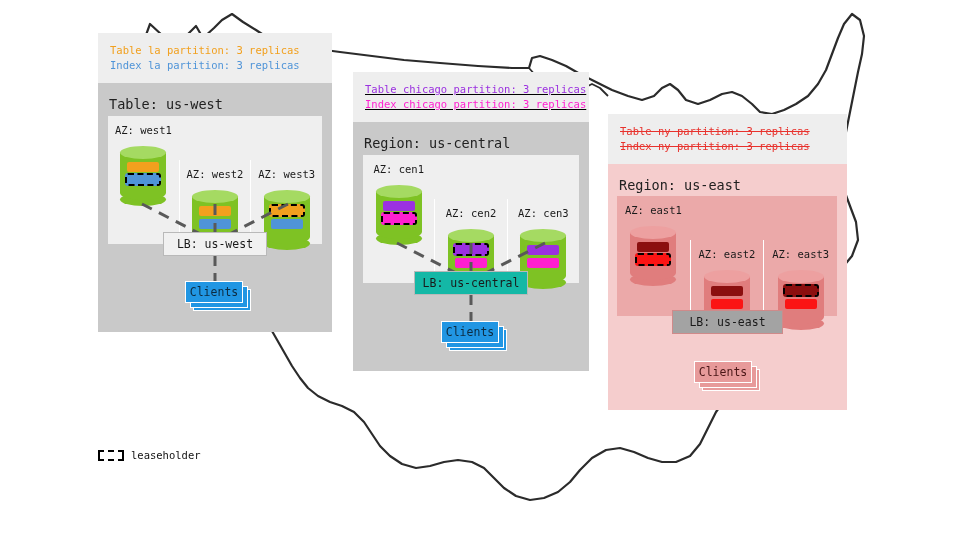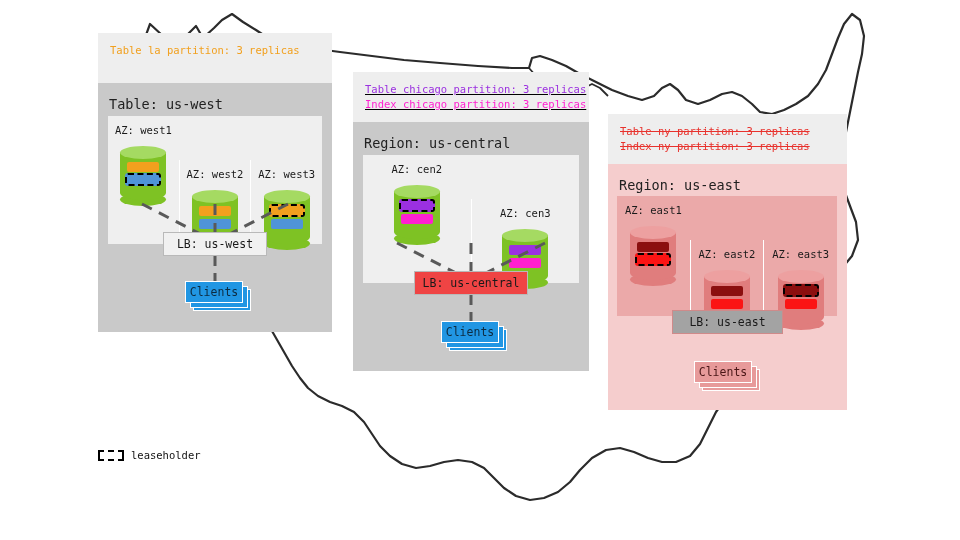--- a/index.html
+++ b/index.html
@@ -183,20 +183,21 @@
              L300,378 L292,366 L284,352 L276,338 L268,324 L258,312 L246,304
              L234,298 L222,290 L212,280 L202,268 L192,254 L182,240 L172,226
              L162,214 L150,206 L138,200 L126,192 L116,184 Z" fill="none" stroke="#2b2b2b" stroke-width="2.2" stroke-linejoin="round"></path>
 
     <path d="M529,68 L536,76 L546,84 L556,92 L566,96 L576,94 L584,88 L592,84
              L600,88 L608,96" fill="none" stroke="#2b2b2b" stroke-width="1.8" stroke-linejoin="round"></path>
   </svg>
 
   <div class="anno" style="left:98px; top:33px; width:234px; height:50px;">
     <div class="anno-line" style="color:#f2a01e;">Table la partition: 3 replicas</div>
+    <div class="anno-line" style="color:#4f94d8;">Index la partition: 3 replicas</div>
   </div>
 
   <div class="region" style="left:98px; top:83px; width:234px; height:249px; background:#c9c9c9;">
     <div class="region-title" style="left:11px; top:13px;">Table: us-west</div>
   </div>
 
   <div class="az-strip" style="left:108px; top:116px; width:214px; height:128px; background:#efefef;">
     <div class="az">
       <div class="az-label">AZ: west1</div>
       <div class="cyl">
@@ -256,20 +257,30 @@
     <div class="anno-line" style="color:#9b30e0;">Table chicago partition: 3 replicas</div>
     <div class="anno-line" style="color:#ff1fd0;">Index chicago partition: 3 replicas</div>
   </div>
 
   <div class="region" style="left:353px; top:122px; width:236px; height:249px; background:#c9c9c9;">
     <div class="region-title" style="left:11px; top:13px;">Region: us-central</div>
   </div>
 
   <div class="az-strip" style="left:363px; top:155px; width:216px; height:128px; background:#efefef;">
     <div class="az">
+      <div class="az-label">AZ: cen1</div>
+      <div class="cyl">
+        <div class="bot" style="background:#7ec224;"></div>
+        <div class="body" style="background:#7ec224;"></div>
+        <div class="top" style="background:#a5da62;"></div>
+        <div class="band b1" style="background:#9b30e0;"></div>
+        <div class="band b2 lease" style="background:#ff1fd0;"></div>
+      </div>
+    </div>
+    <div class="az">
       <div class="az-label">AZ: cen2</div>
       <div class="cyl">
         <div class="bot" style="background:#7ec224;"></div>
         <div class="body" style="background:#7ec224;"></div>
         <div class="top" style="background:#a5da62;"></div>
         <div class="band b1 lease" style="background:#9b30e0;"></div>
         <div class="band b2" style="background:#ff1fd0;"></div>
       </div>
     </div>
     <div class="az">
@@ -284,21 +295,21 @@
     </div>
   </div>
 
   <svg class="conn" style="left:363px; top:239px; width:216px; height:48px;" viewBox="0 0 216 48">
     <line x1="34" y1="4" x2="101" y2="38" stroke="#595959" stroke-width="3" stroke-dasharray="11,8"></line>
     <line x1="108" y1="4" x2="108" y2="36" stroke="#595959" stroke-width="3" stroke-dasharray="11,8"></line>
     <line x1="182" y1="4" x2="115" y2="38" stroke="#595959" stroke-width="3" stroke-dasharray="11,8"></line>
     <path d="M108,46 L102,34 L114,34 Z" fill="#595959"></path>
   </svg>
 
-  <div class="lb" style="left:414px; top:271px; width:114px; height:24px; background:#ef4444; border:1px solid #b9b9b9;">
+  <div class="lb" style="left:414px; top:271px; width:114px; height:24px; background:#14b8a6; border:1px solid #b9b9b9;">
     <span>LB: us-central</span>
   </div>
 
   <svg class="conn" style="left:461px; top:295px; width:20px; height:27px;" viewBox="0 0 20 27">
     <line x1="10" y1="0" x2="10" y2="27" stroke="#595959" stroke-width="3" stroke-dasharray="10,7"></line>
   </svg>
 
   <div class="clients-wrap" style="left:441px; top:321px; width:68px; height:32px;">
     <div class="sheet" style="left:8px; top:8px; width:58px; height:22px; background:#2196e3; border:1px solid #ffffff;"></div>
     <div class="sheet" style="left:5px; top:5px; width:58px; height:22px; background:#2196e3; border:1px solid #ffffff;"></div>

